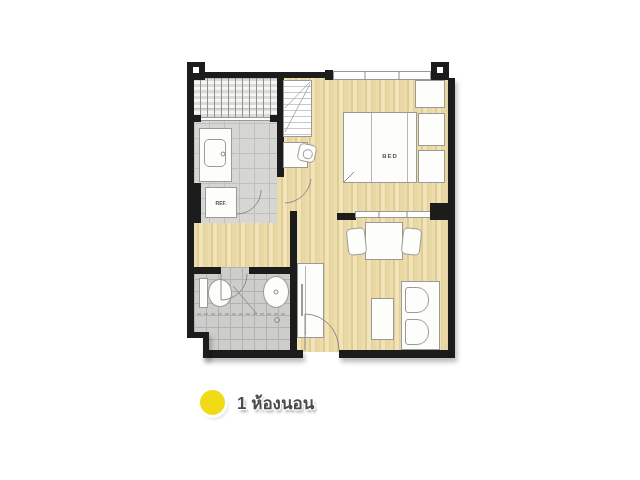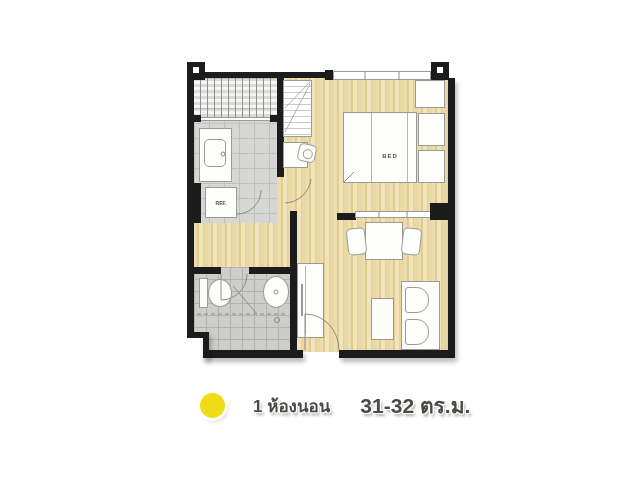--- a/index.html
+++ b/index.html
@@ -52,21 +52,21 @@
   .shelf{
     background:repeating-linear-gradient(180deg,#ffffff 0 5px,#c9c9c5 5px 6px);
   }
   .thin{background:#b5b5b1;}
   .lbl{color:#4f4f4b;font-weight:bold;letter-spacing:1px;}
   #bed-label{font-size:6px;}
   #ref-label{font-size:5px;letter-spacing:0;}
   .window{background:#ffffff;border:1px solid #9b9b96;box-sizing:border-box;}
   svg.overlay{position:absolute;left:0;top:0;pointer-events:none;}
   
-  #legend{left:200px;top:389px;display:flex;align-items:center;gap:28px;}
+  #legend{left:200px;top:389px;display:flex;align-items:center;gap:12px;}
   #legend-bullet{
     width:25px;height:25px;border-radius:50%;
     box-shadow:0 0 0 3px #ffffff,2px 3px 4px rgba(0,0,0,.22);
   }
   .legend-text{
     color:#4a4a46;font-weight:bold;
     text-shadow:1px 1px 0 #fff,-1px -1px 0 #fff,1px -1px 0 #fff,-1px 1px 0 #fff,2px 3px 3px rgba(0,0,0,.35);
     white-space:nowrap;
   }
   #legend-type{font-size:17px;}
@@ -178,14 +178,13 @@
       <path d="M98,70 L123,22 M98,46 L123,20" stroke="#b0b0ac"></path>
 
       <path d="M157,120 L167,110"></path>
     </g>
   </svg>
 </div>
 
 <div id="legend" class="abs">
   <div id="legend-bullet" style="background: rgb(241, 219, 22);"></div>
   <span id="legend-type" class="legend-text">1 ห้องนอน</span>
-  <span id="legend-size" class="legend-text">31-32 ตร.ม.</span>
 </div>
 
 </body></html>

